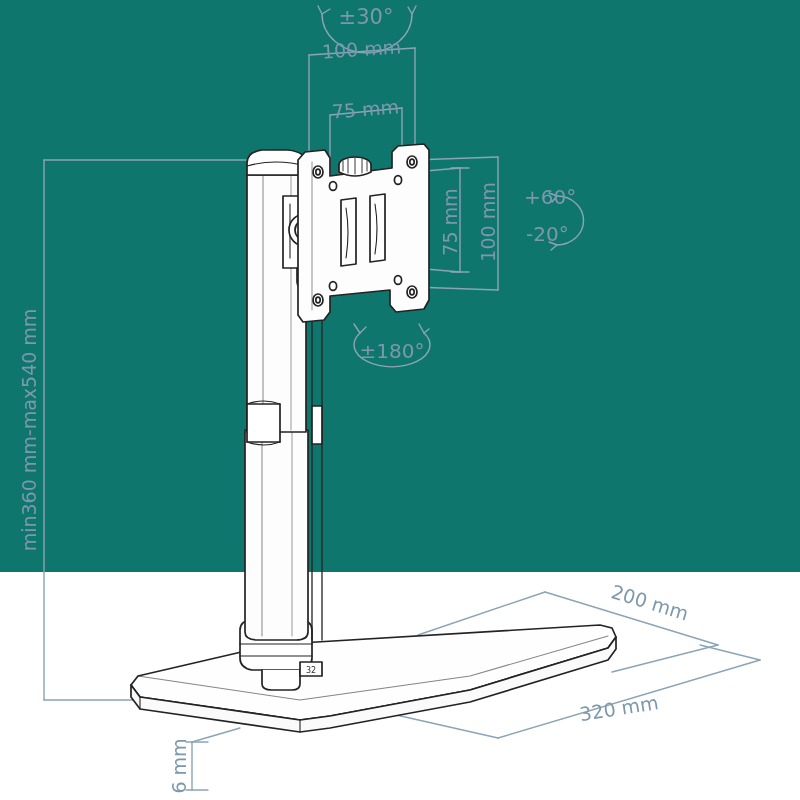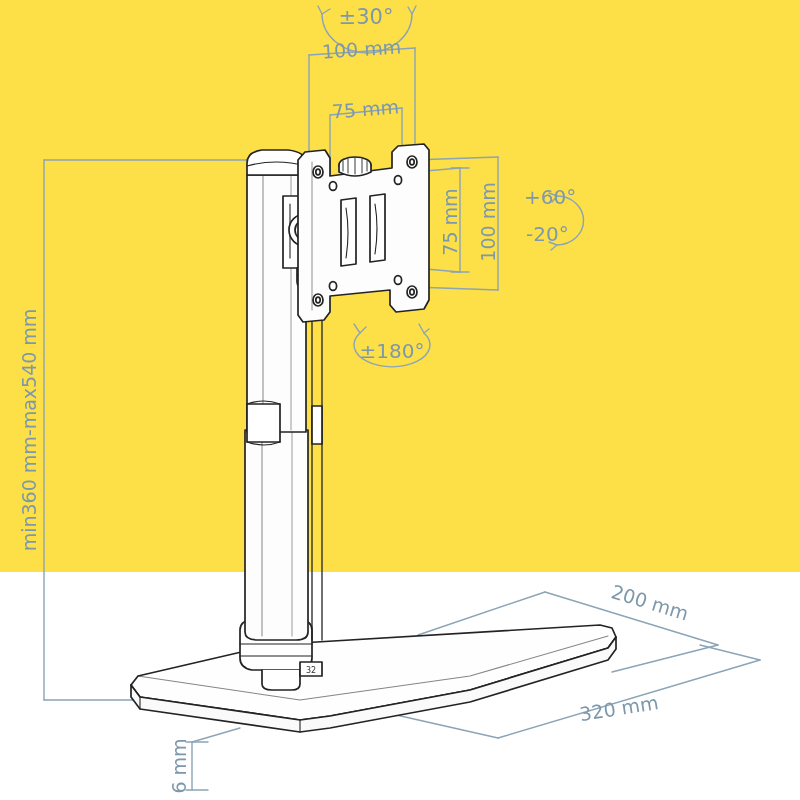--- a/index.html
+++ b/index.html
@@ -1,18 +1,18 @@
 <!DOCTYPE html>
 <html><head>
 <meta charset="utf-8">
 <style>
   html,body{margin:0;padding:0;background:#ffffff;}
   body{width:800px;height:800px;overflow:hidden;
        font-family:"DejaVu Sans","Liberation Sans",sans-serif;}
-  #stage{position:relative;width:800px;height:572px;background:#fde047;}
+  #stage{position:relative;width:800px;height:572px;background:#0f766e;}
   #stage svg{position:absolute;top:0;left:0;}
   .dimtext{font-family:"DejaVu Sans","Liberation Sans",sans-serif;}
 </style>
 </head>
 <body>
 
 <div id="stage">
 
   <svg width="800" height="800" viewBox="0 0 800 800">
     <g fill="none" stroke="#8ba4b6" stroke-width="1.4" stroke-linecap="round">

